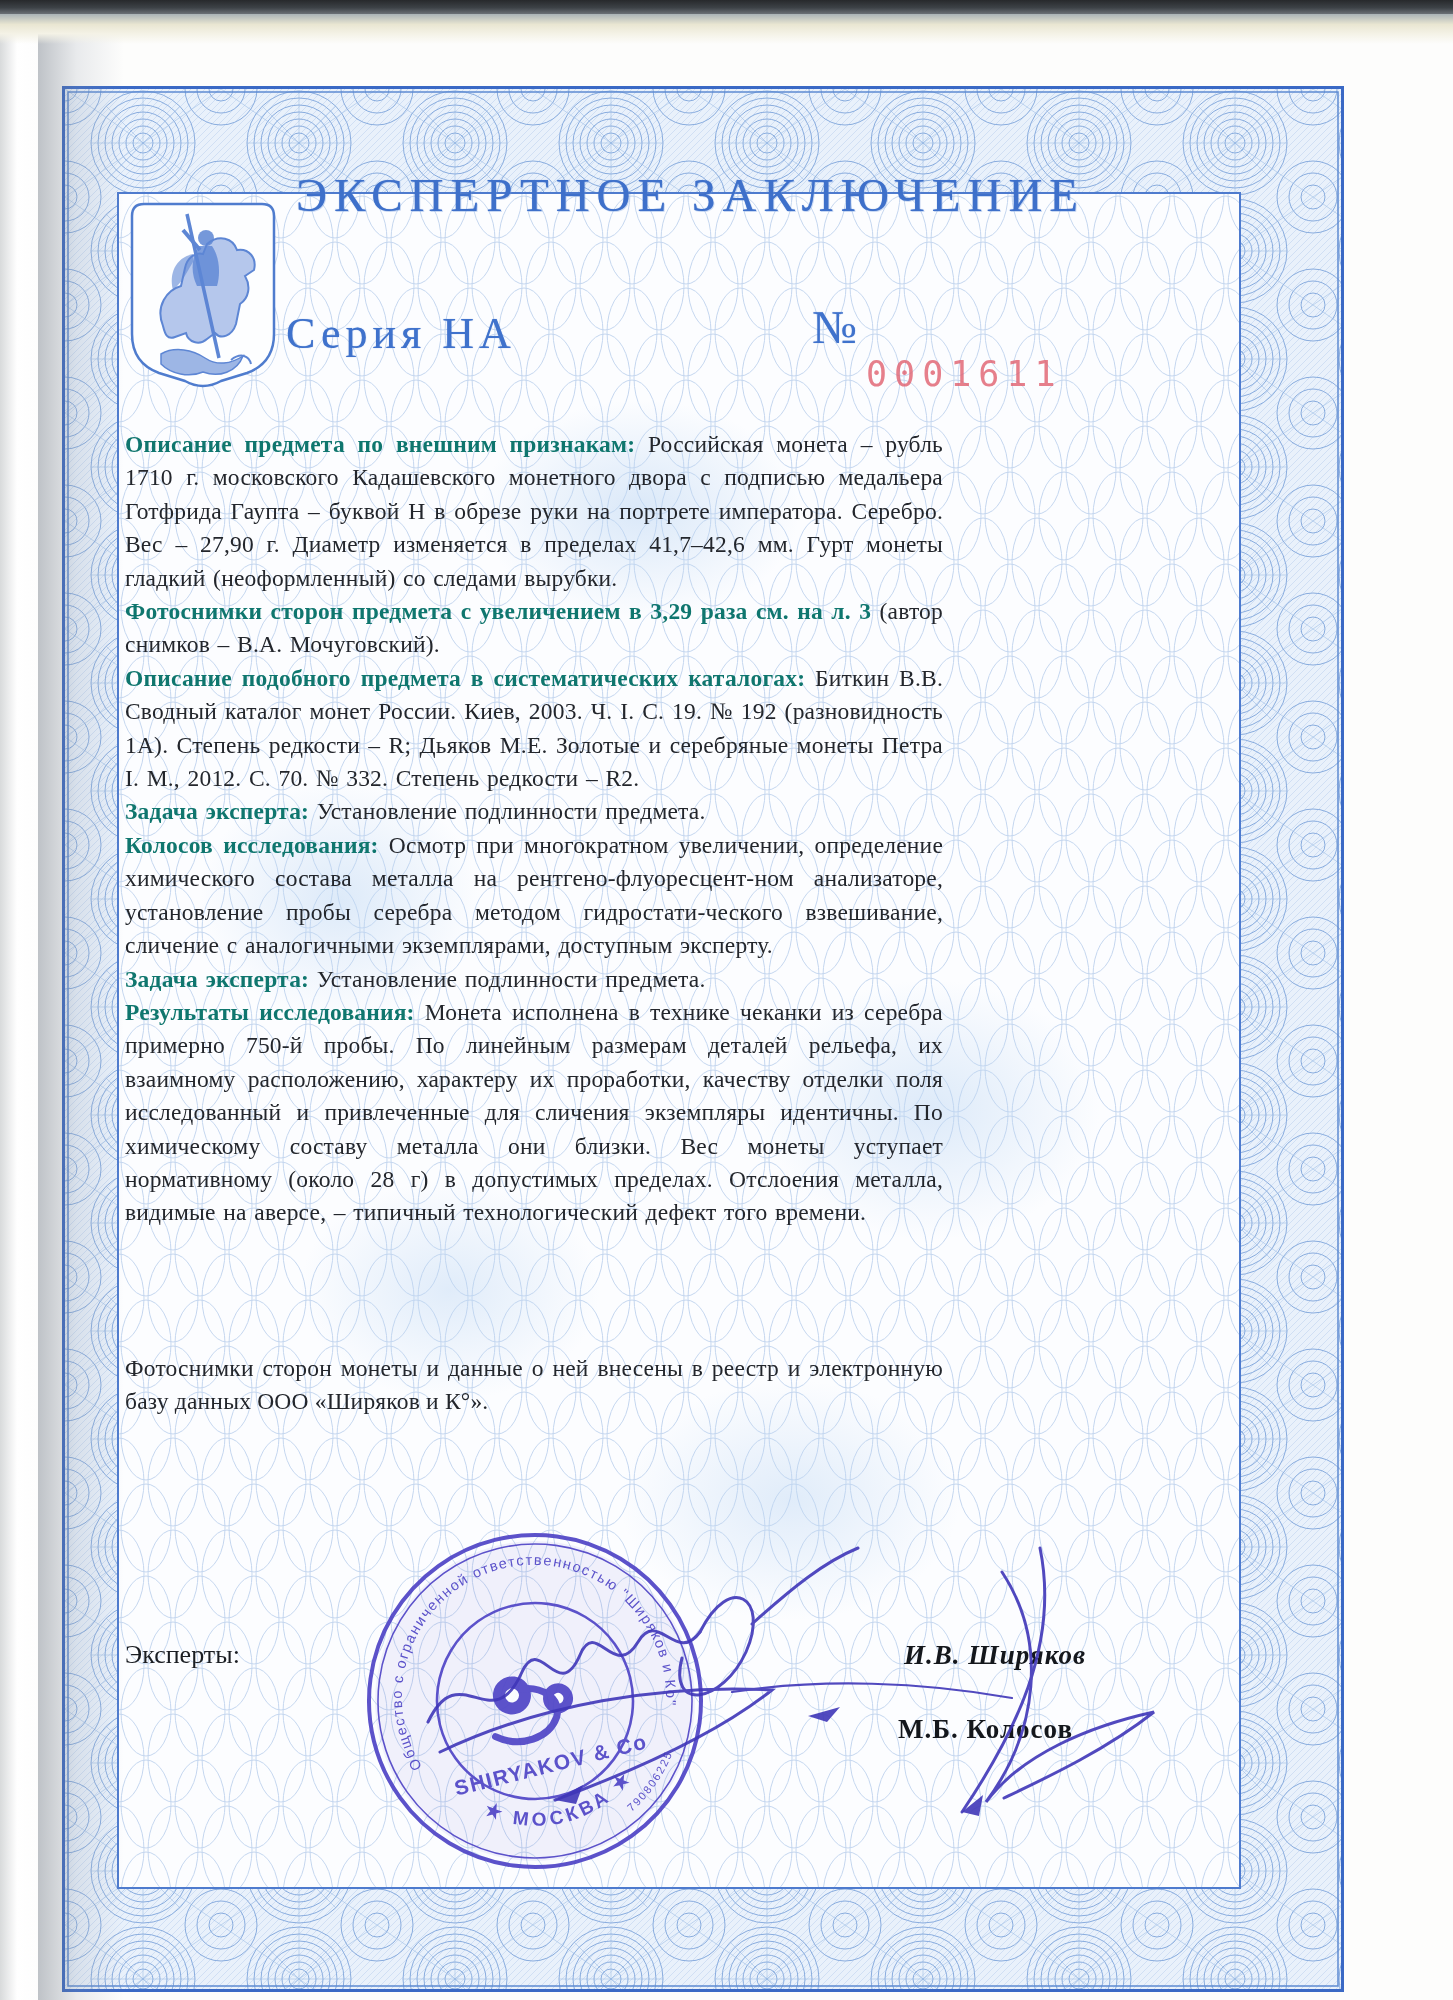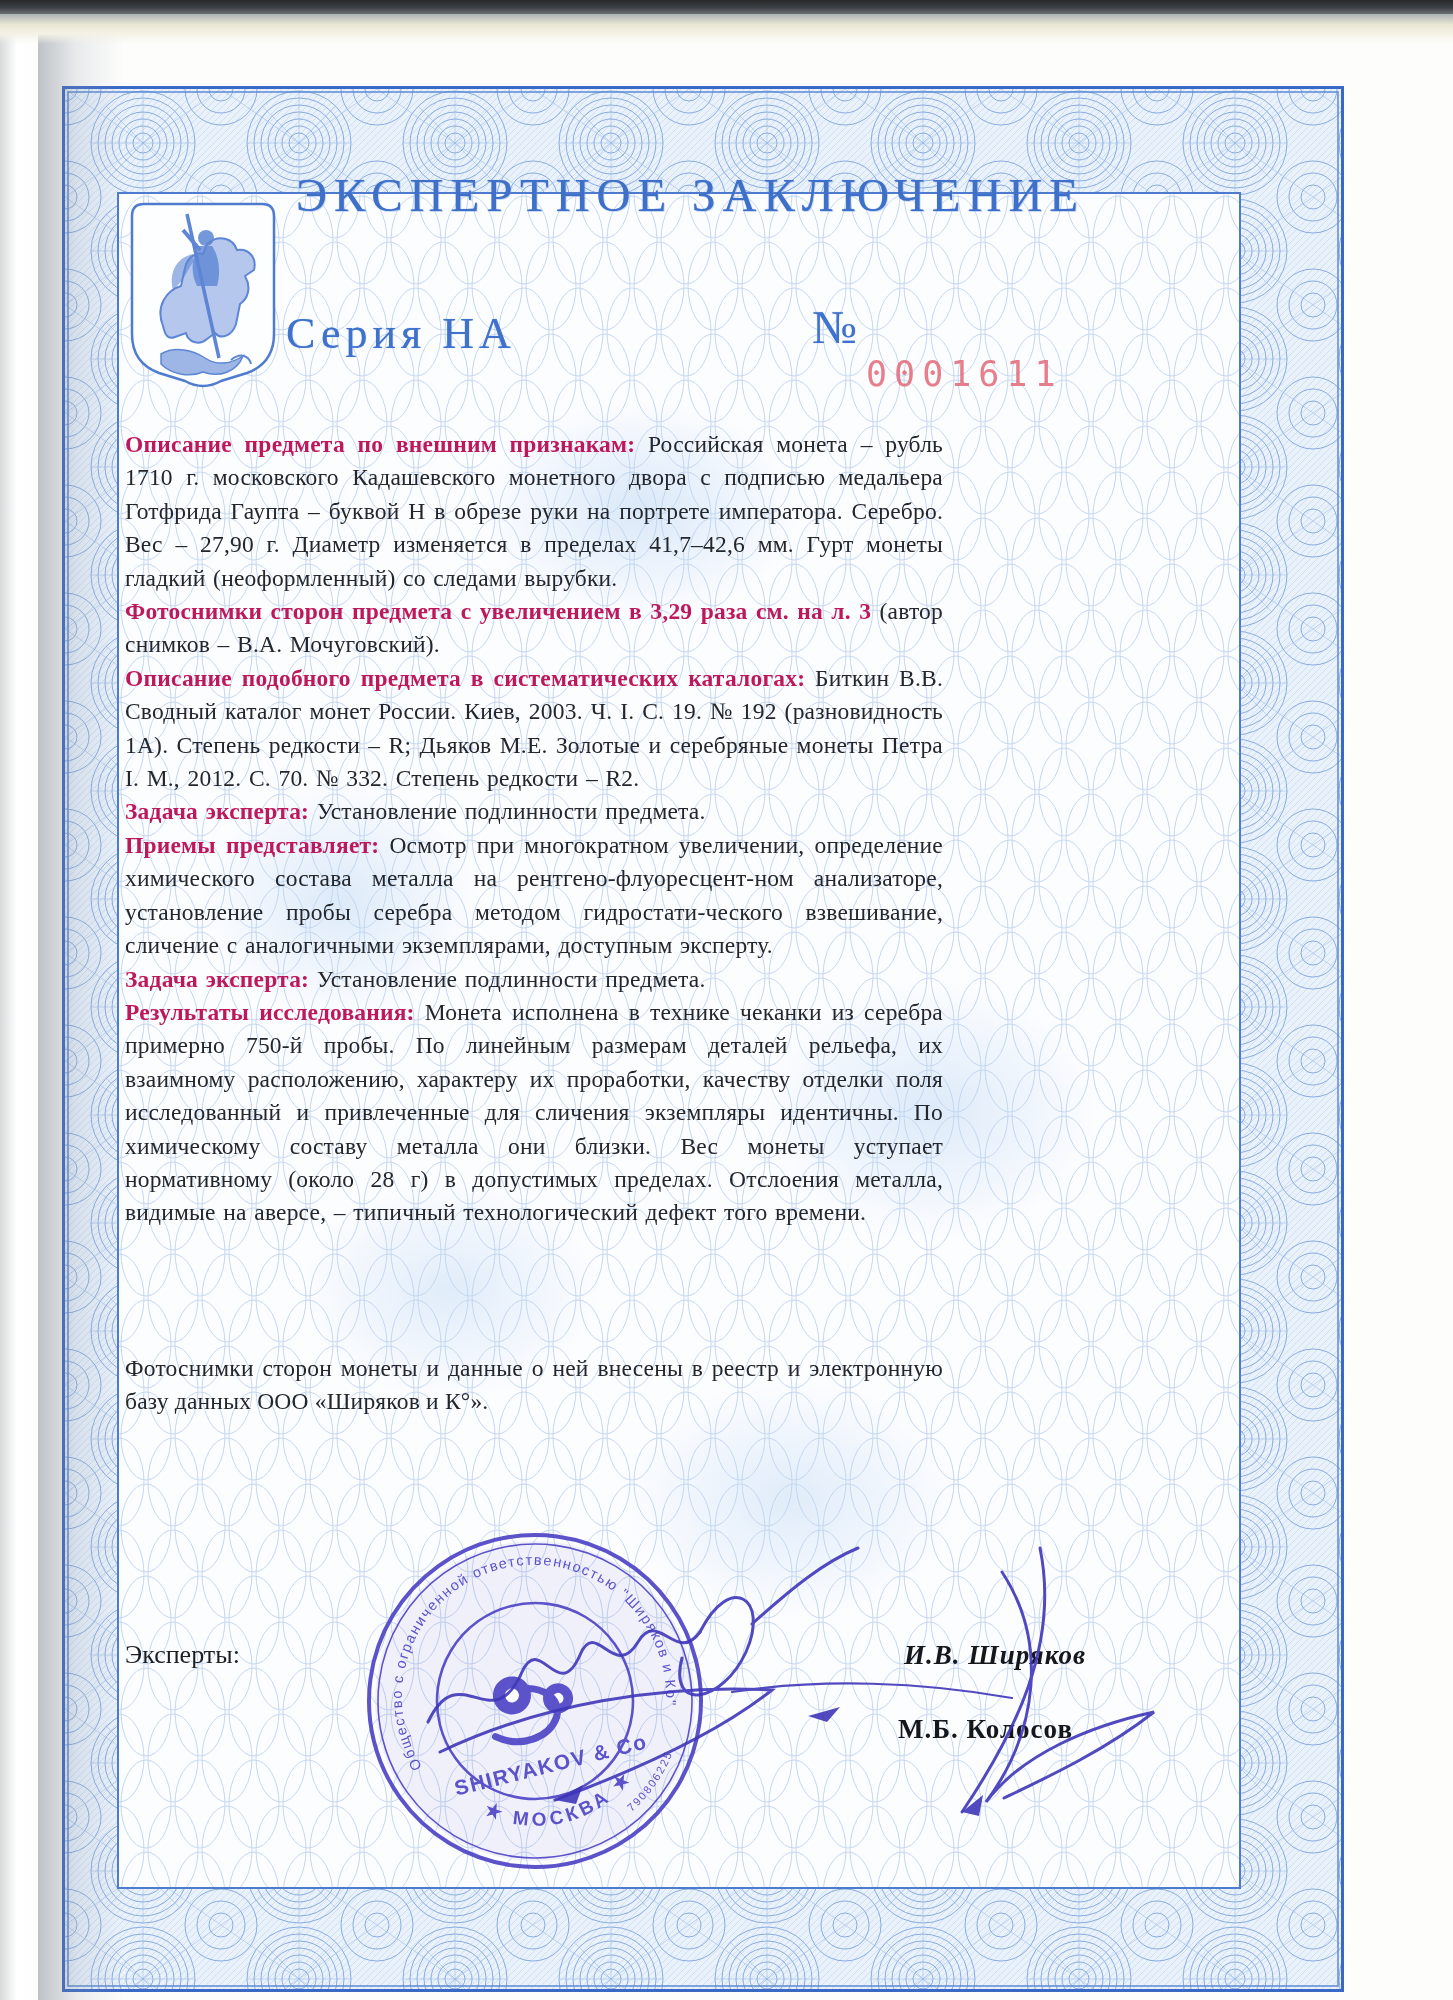--- a/index.html
+++ b/index.html
@@ -34,21 +34,21 @@
   .series{position:absolute;left:286px;top:308px;font-size:44px;letter-spacing:5px;color:#3f72cc;
     text-shadow:0 0 1px rgba(62,112,202,.6);}
   .numsign{position:absolute;left:812px;top:300px;font-size:47px;color:#3f72cc;
     text-shadow:0 0 1px rgba(62,112,202,.6);}
   .serial{position:absolute;left:866px;top:314px;font-size:35px;letter-spacing:7px;color:#e0606f;
     font-family:"DejaVu Sans Mono",monospace;opacity:.8;margin-top:40px;}
   .body-text{position:absolute;left:125px;top:428px;width:818px;
     font-size:23.5px;line-height:33.4px;color:#23262c;text-align:justify;
     letter-spacing:.2px;word-spacing:1.5px;}
   .body-text p{margin:0;}
-  .body-text b{color:#be185d;}
+  .body-text b{color:#0f766e;}
   .note{position:absolute;left:125px;top:1352px;width:818px;
     font-size:23.5px;line-height:33.4px;color:#23262c;text-align:justify;letter-spacing:.2px;}
   .experts-label{position:absolute;left:125px;top:1640px;font-size:26px;font-weight:normal;color:#1a1d22;}
   .expert-1{position:absolute;left:904px;top:1640px;font-size:27px;font-weight:bold;color:#14171c;letter-spacing:1px;font-style:italic;}
   .expert-2{position:absolute;left:898px;top:1714px;font-size:27px;font-weight:bold;color:#14171c;letter-spacing:1px;}
   .stamp{position:absolute;left:362px;top:1528px;width:346px;height:346px;z-index:5;
     transform:rotate(-14deg);opacity:.93;mix-blend-mode:multiply;}
   .sigs{position:absolute;left:400px;top:1500px;width:860px;height:470px;z-index:6;pointer-events:none;}
 </style>
 </head>
@@ -143,21 +143,21 @@
     <div class="title">ЭКСПЕРТНОЕ ЗАКЛЮЧЕНИЕ</div>
     <div class="series">Серия НА</div>
     <div class="numsign">№</div>
     <div class="serial">0001611</div>
 
     <div class="body-text">
         <p><b>Описание предмета по внешним признакам: </b><span>Российская монета – рубль 1710 г. московского Кадашевского монетного двора с подписью медальера Готфрида Гаупта – буквой Н в обрезе руки на портрете императора. Серебро. Вес – 27,90 г. Диаметр изменяется в пределах 41,7–42,6 мм. Гурт монеты гладкий (неоформленный) со следами вырубки.</span></p>
         <p><b>Фотоснимки сторон предмета с увеличением в 3,29 раза см. на л. 3 </b><span>(автор снимков – В.А. Мочуговский).</span></p>
         <p><b>Описание подобного предмета в систематических каталогах: </b><span>Биткин В.В. Сводный каталог монет России. Киев, 2003. Ч. I. С. 19. № 192 (разновидность 1А). Степень редкости – R; Дьяков М.Е. Золотые и серебряные монеты Петра I. М., 2012. С. 70. № 332. Степень редкости – R2.</span></p>
         <p><b>Задача эксперта: </b><span>Установление подлинности предмета.</span></p>
-        <p><b>Приемы представляет: </b><span>Осмотр при многократном увеличении, определение химического состава металла на рентгено-флуоресцент-ном анализаторе, установление пробы серебра методом гидростати-ческого взвешивание, сличение с аналогичными экземплярами, доступным эксперту.</span></p>
+        <p><b>Колосов исследования: </b><span>Осмотр при многократном увеличении, определение химического состава металла на рентгено-флуоресцент-ном анализаторе, установление пробы серебра методом гидростати-ческого взвешивание, сличение с аналогичными экземплярами, доступным эксперту.</span></p>
         <p><b>Задача эксперта: </b><span>Установление подлинности предмета.</span></p>
         <p><b>Результаты исследования: </b><span>Монета исполнена в технике чеканки из серебра примерно 750-й пробы. По линейным размерам деталей рельефа, их взаимному расположению, характеру их проработки, качеству отделки поля исследованный и привлеченные для сличения экземпляры идентичны. По химическому составу металла они близки. Вес монеты уступает нормативному (около 28 г) в допустимых пределах. Отслоения металла, видимые на аверсе, – типичный технологический дефект того времени.</span></p>
       </div>
     <div class="note">Фотоснимки сторон монеты и данные о ней внесены в реестр и электронную базу данных ООО «Ширяков и К°».</div>
 
     <div class="experts-label">Эксперты:</div>
     <div class="expert-1">И.В. Ширяков</div>
     <div class="expert-2">М.Б. Колосов</div>
 
     <svg class="stamp" viewBox="0 0 346 346" xmlns="http://www.w3.org/2000/svg">

